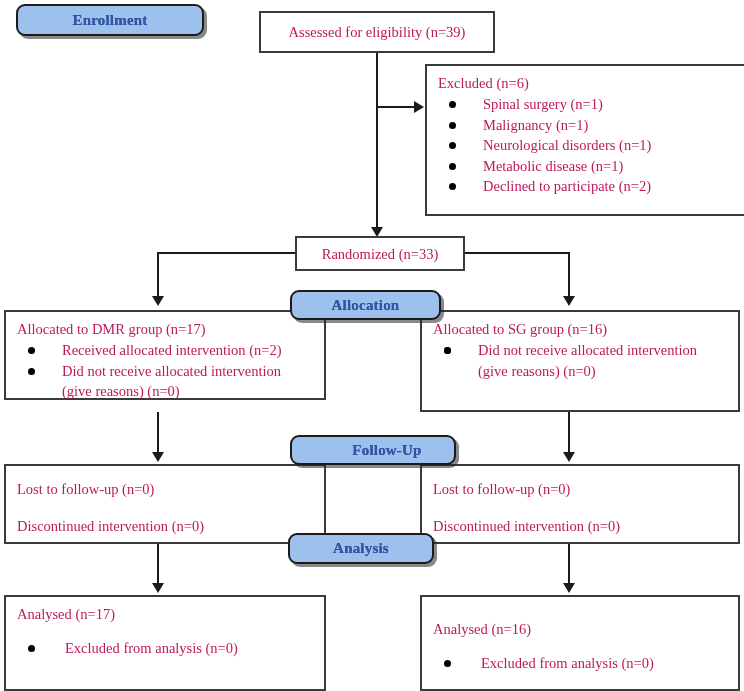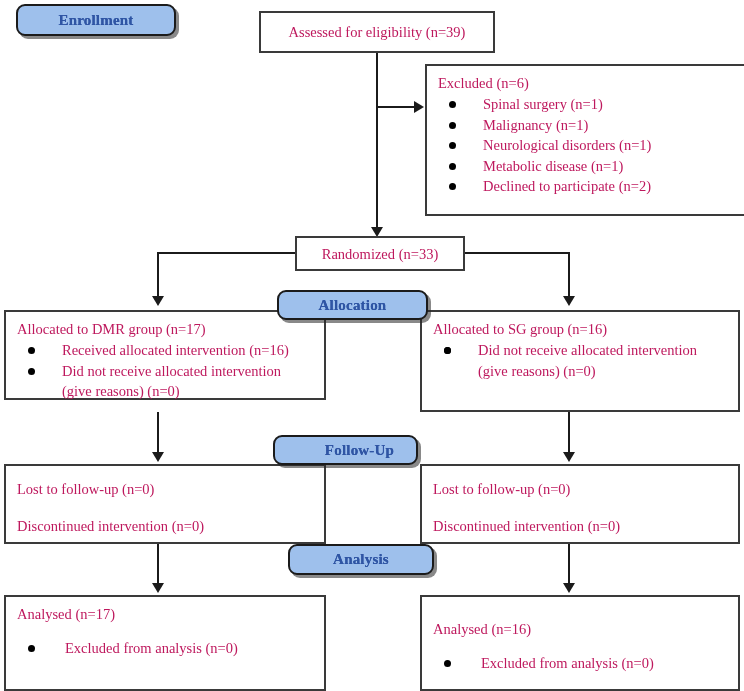--- a/index.html
+++ b/index.html
@@ -114,33 +114,33 @@
     border-top: 6px solid transparent;
     border-bottom: 6px solid transparent;
     border-left: 10px solid #1b1b1b;
   }
 </style>
 </head>
 <body>
 
 <div id="canvas">
 
-  <div class="badge" style="left:16px; top:4px; width:160px; height:32px;">
+  <div class="badge" style="left:16px; top:4px; width:188px; height:32px;">
     <span>Enrollment</span>
   </div>
 
-  <div class="badge" style="left:277px; top:290px; width:151px; height:30px;">
+  <div class="badge" style="left:290px; top:290px; width:151px; height:30px;">
     <span>Allocation</span>
   </div>
 
-  <div class="badge" style="left:273px; top:435px; width:145px; height:30px;padding-left:28px;">
+  <div class="badge" style="left:290px; top:435px; width:166px; height:30px;padding-left:28px;">
     <span>Follow-Up</span>
   </div>
 
-  <div class="badge" style="left:288px; top:544px; width:146px; height:31px;">
+  <div class="badge" style="left:288px; top:533px; width:146px; height:31px;">
     <span>Analysis</span>
   </div>
 
   <div class="vline" style="left:376px; top:53px; height:178px;"></div>
   <div class="arrow-down" style="left:371px; top:227px;"></div>
 
   <div class="hline" style="left:376px; top:106px; width:40px;"></div>
   <div class="arrow-right" style="left:414px; top:101px;"></div>
 
   <div class="hline" style="left:157px; top:252px; width:140px;"></div>
@@ -195,21 +195,21 @@
 
   <div class="box center" style="left:295px; top:236px; width:170px; height:35px;justify-content:center;">
     <span class="line">Randomized (n=33)</span>
   </div>
 
   <div class="box" style="left:4px; top:310px; width:322px; height:90px;">
     <div class="line">Allocated to DMR group (n=17)</div>
     <ul class="bullets">
       <li>
         <span class="dot"></span>
-        <span>Received allocated intervention (n=16)</span>
+        <span>Received allocated intervention (n=2)</span>
       </li>
       <li>
         <span class="dot"></span>
         <span>Did not receive allocated intervention</span>
         <span class="sub">(give reasons) (n=0)</span>
       </li>
     </ul>
   </div>
 
   <div class="box" style="left:420px; top:310px; width:320px; height:102px;">

